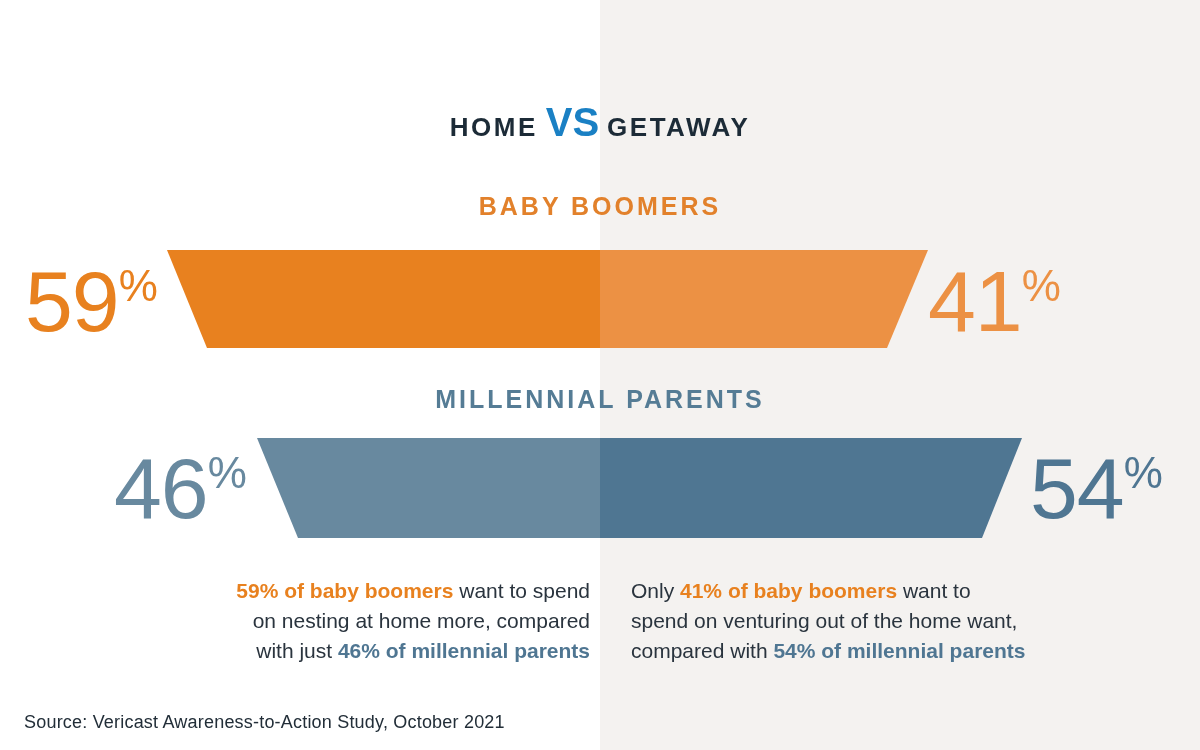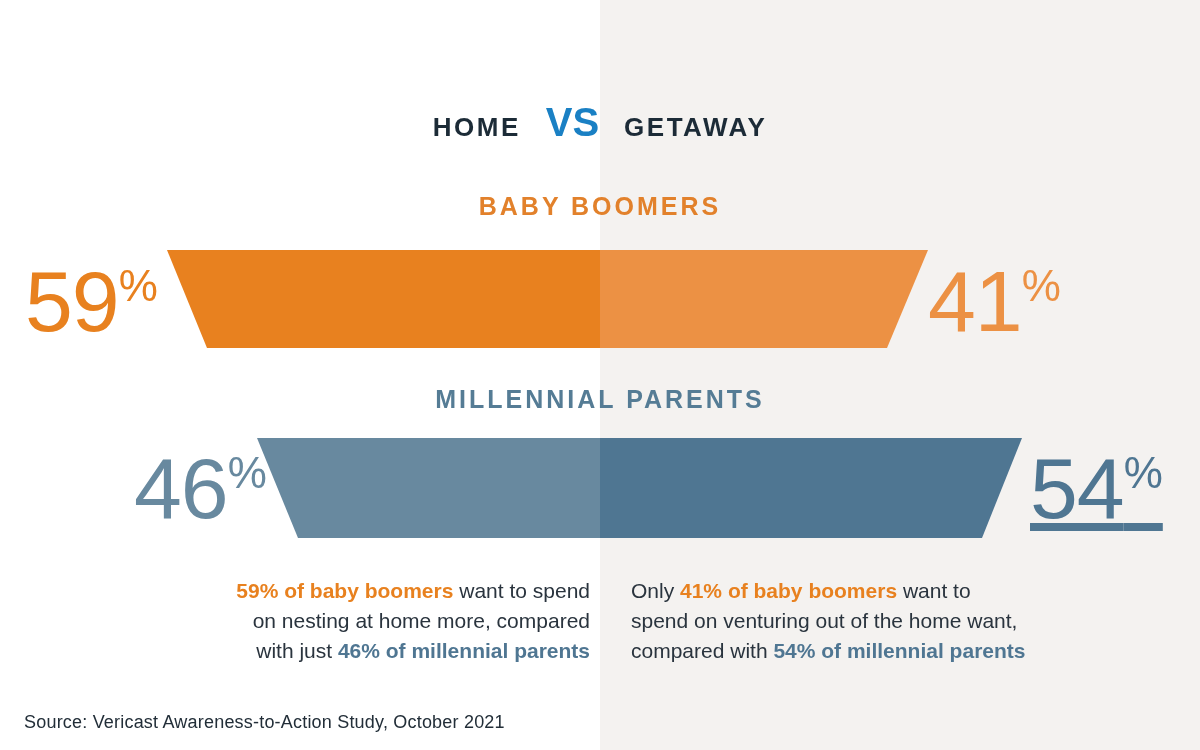--- a/index.html
+++ b/index.html
@@ -23,21 +23,21 @@
     letter-spacing: 1.5px;
     color: #1A80C4;
   }
 
   .subtitle {
     position: absolute;
     top: 100px; left: 0; width: 100%;
     display: flex;
     justify-content: center;
     align-items: baseline;
-    gap: 25px;
+    gap: 8px;
   }
   .subtitle .side-word {
     font-size: 26px;
     font-weight: 700;
     letter-spacing: 2.5px;
     color: #1C2B37;
   }
   .subtitle .vs-word {
     font-size: 40px;
     font-weight: 700;
@@ -84,22 +84,22 @@
     letter-spacing: -1px;
     white-space: nowrap;
   }
   .big-num .pct {
     font-size: 44px;
     letter-spacing: 0;
     vertical-align: 30px;
   }
   .num-boomers-home    { left: 25px;   top: 258px; color: #E8811F; }
   .num-boomers-getaway { left: 928px;  top: 258px; color: #EC9144; }
-  .num-mill-home       { left: 114px;  top: 445px; color: #68899F; margin-left: 20px; }
-  .num-mill-getaway    { left: 1030px; top: 445px; color: #4F7692; text-decoration: underline; }
+  .num-mill-home       { left: 114px;  top: 445px; color: #68899F; }
+  .num-mill-getaway    { left: 1030px; top: 445px; color: #4F7692; }
 
   .callout {
     position: absolute;
     font-size: 21px;
     line-height: 30px;
     color: #2A343E;
   }
   .callout-left {
     left: 150px; top: 576px; width: 440px;
     text-align: right;

